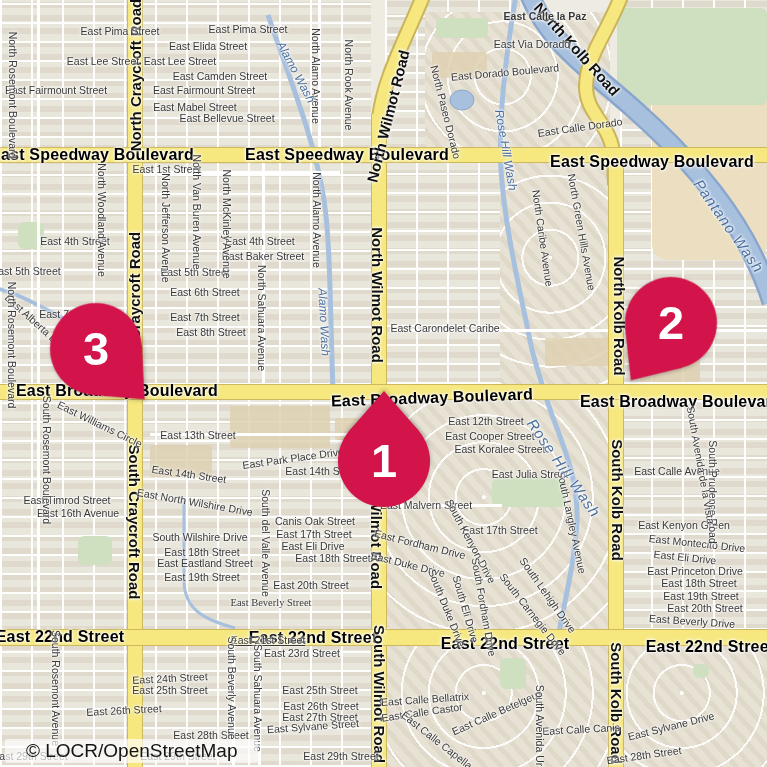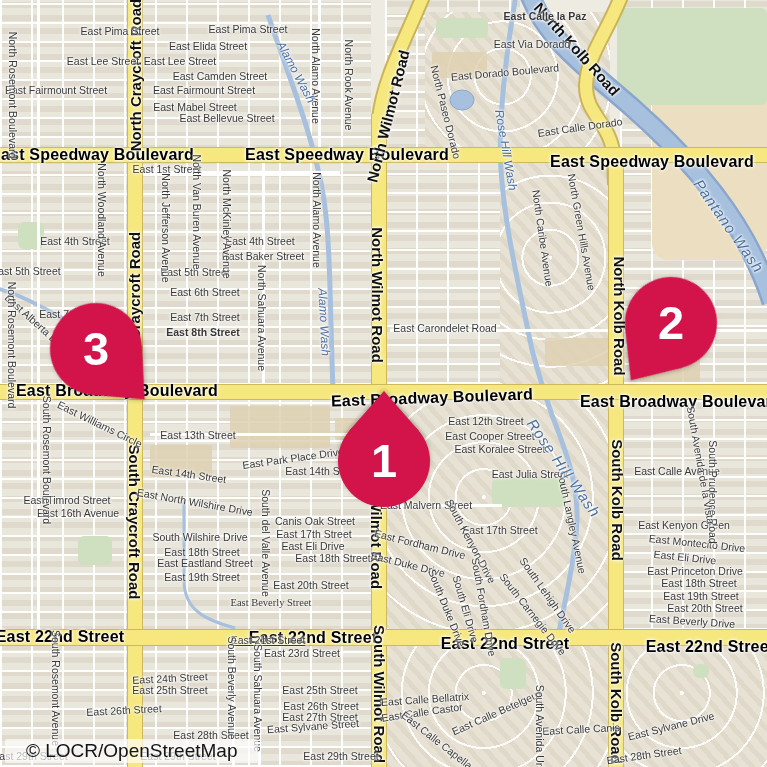--- a/index.html
+++ b/index.html
@@ -138,23 +138,23 @@
       <div class="lbl street" style="left: 227px; top: 118px; transform: translate(-50%, -50%) rotate(0deg);">East Bellevue Street</div>
       <div class="lbl street" style="left: 167px; top: 169px; transform: translate(-50%, -50%) rotate(0deg);">East 1st Street</div>
       <div class="lbl street" style="left: 75px; top: 241px; transform: translate(-50%, -50%) rotate(0deg);">East 4th Street</div>
       <div class="lbl street" style="left: 260px; top: 241px; transform: translate(-50%, -50%) rotate(0deg);">East 4th Street</div>
       <div class="lbl street" style="left: 263px; top: 256px; transform: translate(-50%, -50%) rotate(0deg);">East Baker Street</div>
       <div class="lbl street" style="left: 26px; top: 271px; transform: translate(-50%, -50%) rotate(0deg);">East 5th Street</div>
       <div class="lbl street" style="left: 195px; top: 272px; transform: translate(-50%, -50%) rotate(0deg);">East 5th Street</div>
       <div class="lbl street" style="left: 205px; top: 292px; transform: translate(-50%, -50%) rotate(0deg);">East 6th Street</div>
       <div class="lbl street" style="left: 74px; top: 314px; transform: translate(-50%, -50%) rotate(0deg);">East 7th Street</div>
       <div class="lbl street" style="left: 205px; top: 317px; transform: translate(-50%, -50%) rotate(0deg);">East 7th Street</div>
-      <div class="lbl street" style="left: 203px; top: 332px; transform: translate(-50%, -50%) rotate(0deg); font-weight: bold;">East 8th Street</div>
+      <div class="lbl street" style="left: 211px; top: 332px; transform: translate(-50%, -50%) rotate(0deg);">East 8th Street</div>
       <div class="lbl street" style="left: 38px; top: 324px; transform: translate(-50%, -50%) rotate(42deg);">East Alberta Drive</div>
-      <div class="lbl street" style="left: 445px; top: 328px; transform: translate(-50%, -50%) rotate(0deg);">East Carondelet Road</div>
+      <div class="lbl street" style="left: 445px; top: 328px; transform: translate(-50%, -50%) rotate(0deg);">East Carondelet Caribe</div>
       <div class="lbl street" style="left: 545px; top: 16px; transform: translate(-50%, -50%) rotate(0deg); font-weight: bold;">East Calle la Paz</div>
       <div class="lbl street" style="left: 532px; top: 44px; transform: translate(-50%, -50%) rotate(0deg);">East Via Dorado</div>
       <div class="lbl street" style="left: 505px; top: 72px; transform: translate(-50%, -50%) rotate(-5deg);">East Dorado Boulevard</div>
       <div class="lbl street" style="left: 580px; top: 127px; transform: translate(-50%, -50%) rotate(-8deg);">East Calle Dorado</div>
       <div class="lbl street" style="left: 486px; top: 421px; transform: translate(-50%, -50%) rotate(0deg);">East 12th Street</div>
       <div class="lbl street" style="left: 490px; top: 436px; transform: translate(-50%, -50%) rotate(0deg);">East Cooper Street</div>
       <div class="lbl street" style="left: 500px; top: 449px; transform: translate(-50%, -50%) rotate(0deg);">East Koralee Street</div>
       <div class="lbl street" style="left: 530px; top: 474px; transform: translate(-50%, -50%) rotate(0deg);">East Julia Street</div>
       <div class="lbl street" style="left: 426px; top: 505px; transform: translate(-50%, -50%) rotate(0deg);">East Malvern Street</div>
       <div class="lbl street" style="left: 500px; top: 530px; transform: translate(-50%, -50%) rotate(0deg);">East 17th Street</div>

